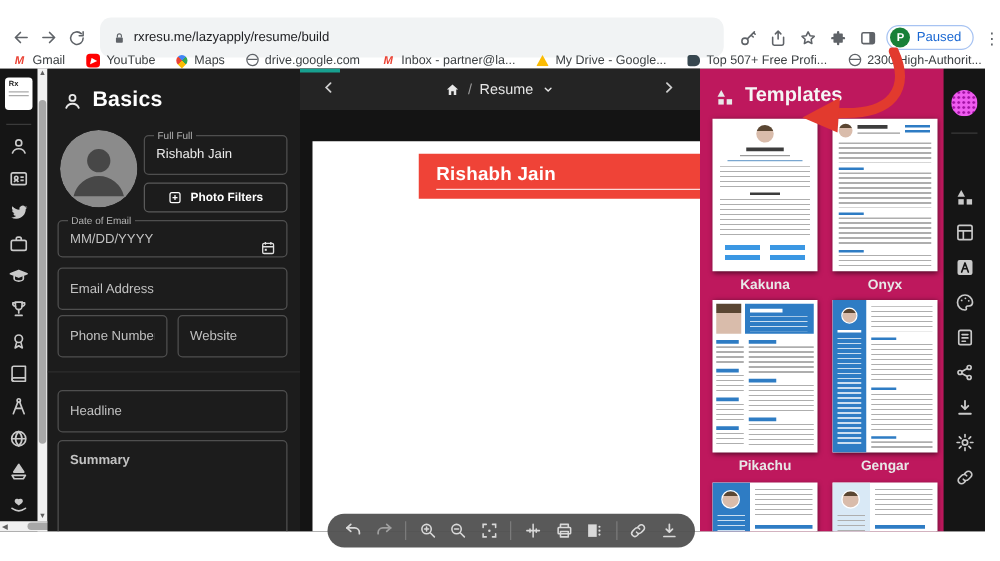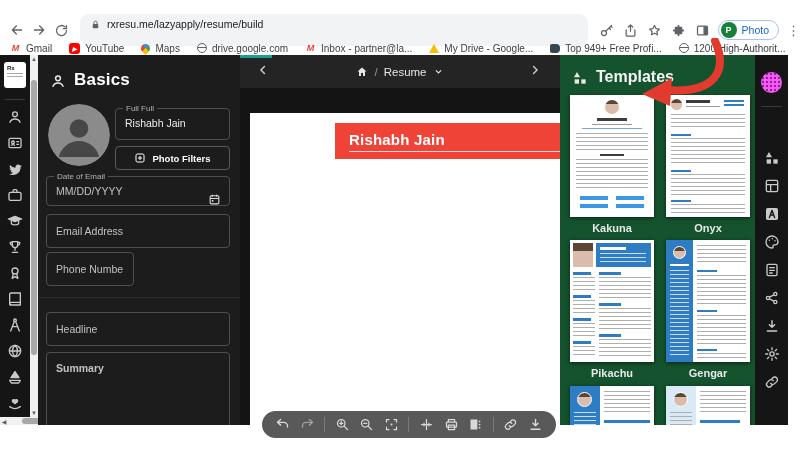--- a/index.html
+++ b/index.html
@@ -3,21 +3,21 @@
 <meta charset="utf-8">
 <style>
   * { margin:0; padding:0; box-sizing:border-box; }
   html,body { background:#fff; }
   body { font-family:"Liberation Sans", sans-serif; }
   .stage { position:relative; width:800px; height:449px; background:#fff; overflow:hidden; }
 
   
   .navrow { position:absolute; top:19px; left:0; width:800px; height:22px; display:flex; align-items:center; }
   .navbtn { width:22px; height:22px; display:flex; align-items:center; justify-content:center; color:#5f6368; flex:0 0 auto; }
-  .addr { margin-left:8px; width:530px; height:18px; background:#f1f3f4; border-radius:9px; display:flex; align-items:flex-end; padding:16px 10px; gap:6px; }
+  .addr { margin-left:8px; width:530px; height:18px; background:#f1f3f4; border-radius:9px; display:flex; align-items:center; padding:16px 10px; gap:6px; }
   .addr .url { font-size:10.5px; color:#202124; }
   .chrome-right { display:flex; align-items:center; gap:6px; margin-left:10px; }
   .cicon { width:18px; height:18px; display:flex; align-items:center; justify-content:center; color:#5f6368; }
   .profilepill { display:flex; align-items:center; gap:5px; border:1.5px solid #a7c3f2; border-radius:12px; padding:1px 9px 1px 2px; height:20px; }
   .pavatar { width:16px; height:16px; border-radius:50%; background:#188038; color:#fff; font-size:9px; font-weight:bold; display:flex; align-items:center; justify-content:center; }
   .paused { font-size:10.5px; color:#1967d2; }
   .dots { color:#5f6368; font-size:13px; letter-spacing:0; margin-left:2px; }
 
   .bmrow { position:absolute; top:41px; left:0; width:800px; height:14px; display:flex; align-items:center; gap:17px; padding-left:10px; }
   .bm { display:flex; align-items:center; gap:5px; flex:0 0 auto; }
@@ -78,21 +78,21 @@
   .page { position:absolute; left:10px; top:58px; width:310px; height:312px; background:#fff; }
   .banner { position:absolute; left:85px; top:10px; right:0; height:36px; background:#ef4337; }
   .banner h1 { font-size:15px; font-weight:bold; color:#fff; padding:8px 0 0 14px; letter-spacing:.2px; }
   .banner .ul { position:absolute; left:14px; right:0; bottom:7px; height:1px; background:rgba(255,255,255,.8); }
   .pvbar { position:absolute; left:12px; top:298px; width:294px; height:27px; background:rgba(80,80,80,.95); border-radius:14px; display:flex; align-items:center; justify-content:space-between; padding:0 13px; }
   .pvbar .ti { width:15px; height:15px; color:#d9d9d9; }
   .pvbar .ti svg { width:15px; height:15px; display:block; }
   .tdiv { width:1px; height:15px; background:#7b7b7b; }
 
   
-  .tpl { position:absolute; left:560px; top:0; width:195px; height:370px; background:#14532d; overflow:hidden; }
+  .tpl { position:absolute; left:560px; top:0; width:195px; height:370px; background:#be185d; overflow:hidden; }
   .thead { position:absolute; left:12px; top:13px; display:flex; align-items:center; gap:9px; color:#f5f5f5; }
   .ttitle { font-size:16px; font-weight:bold; }
   .tcard { position:absolute; width:84px; display:flex; flex-direction:column; align-items:center; }
   .thumb { width:84px; height:122px; background:#fff; box-shadow:0 1px 4px rgba(0,0,0,.6); position:relative; overflow:hidden; }
   .tname { margin-top:5px; font-size:11px; font-weight:bold; color:#e8e8e8; }
   .abs { position:absolute; }
   .fl { background-image:repeating-linear-gradient(#aeaeae 0 1px, transparent 1px 4px); }
   .flw { background-image:repeating-linear-gradient(rgba(255,255,255,.75) 0 1px, transparent 1px 4px); }
   .bl { background:#2e7cc4; }
   .dk { background:#3d3d3d; }
@@ -159,21 +159,21 @@
           </svg>
       </div>
       <div class="cicon">
         <svg viewBox="0 0 24 24" width="15" height="15">
             <rect x="4" y="5" width="16" height="14" rx="2" fill="none" stroke="currentColor" stroke-width="2"></rect>
             <rect x="13.5" y="5" width="6.5" height="14" rx="1" fill="currentColor"></rect>
           </svg>
       </div>
       <div class="profilepill">
         <div class="pavatar">P</div>
-        <span class="paused">Photo</span>
+        <span class="paused">Paused</span>
       </div>
       <div class="dots">⋮</div>
     </div>
   </div>
 
   <div class="bmrow">
     <div class="bm">
         <i class="fv fv-gmail">M</i>
         <span>Gmail</span>
       </div>
@@ -192,25 +192,25 @@
     <div class="bm">
         <i class="fv fv-gmail">M</i>
         <span>Inbox - partner@la...</span>
       </div>
     <div class="bm">
         <i class="fv fv-drive"></i>
         <span>My Drive - Google...</span>
       </div>
     <div class="bm">
         <i class="fv fv-mega"></i>
-        <span>Top 949+ Free Profi...</span>
+        <span>Top 507+ Free Profi...</span>
       </div>
     <div class="bm">
         <i class="fv fv-globe"></i>
-        <span>1200 High-Authorit...</span>
+        <span>2300 High-Authorit...</span>
       </div>
 
   </div>
 
   <div class="app">
 
     <div class="rail-l">
       <div class="logo">
           <b>Rx</b>
           <i></i>
@@ -346,20 +346,23 @@
               <rect x="7" y="13" width="3" height="3" fill="currentColor" stroke="none"></rect>
             </svg>
         </div>
       </fieldset>
 
       <div class="fld plain" style="left:8px;top:159px;width:184px;height:34px">
         <input type="text" placeholder="Email Address" style="">
       </div>
       <div class="fld plain" style="left:8px;top:197px;width:88px;height:34px">
         <input type="text" placeholder="Phone Number" style="">
+      </div>
+      <div class="fld plain" style="left:104px;top:197px;width:88px;height:34px">
+        <input type="text" placeholder="Website" style="">
       </div>
 
       <div class="pdiv"></div>
 
       <div class="fld plain" style="left:8px;top:257px;width:184px;height:34px">
         <input type="text" placeholder="Headline" style="">
       </div>
       <div class="fld plain" style="left:8px;top:297px;width:184px;height:80px;align-items:flex-start">
         <textarea rows="3" placeholder="Summary" style=""></textarea>
       </div>

